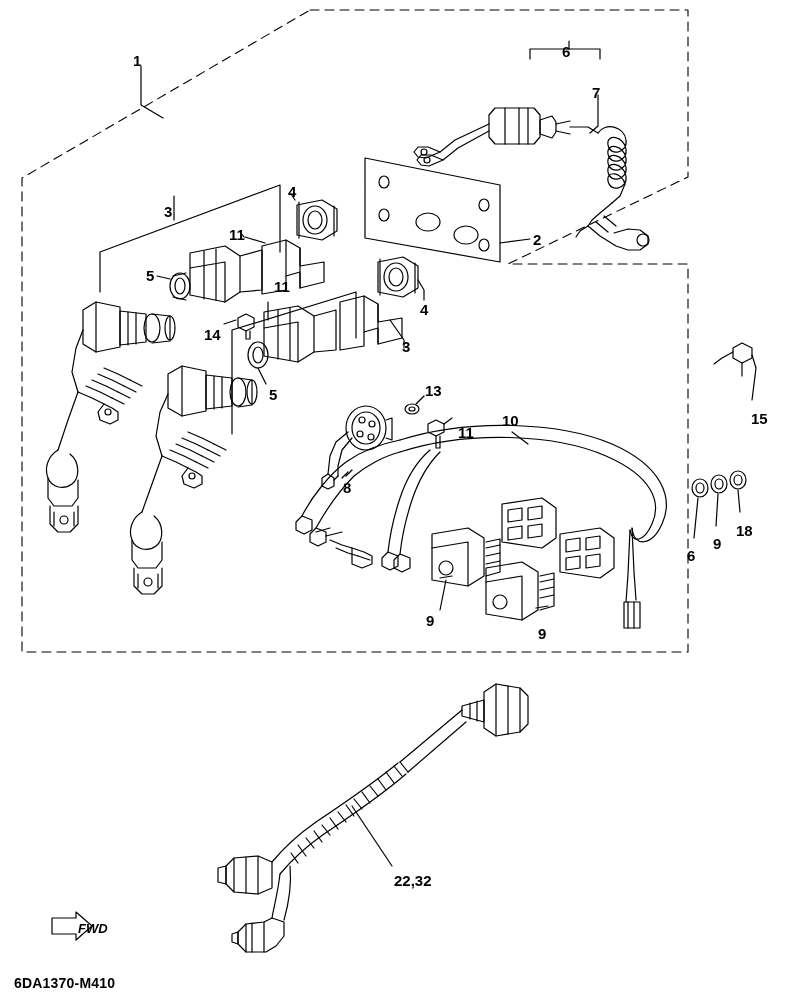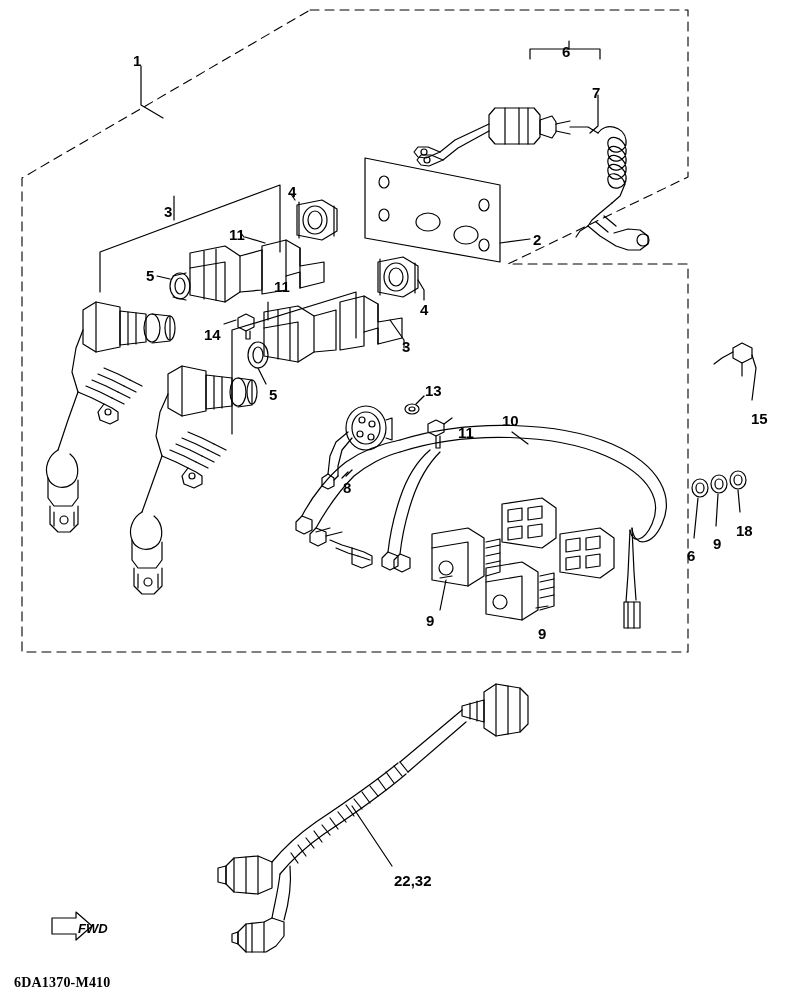--- a/index.html
+++ b/index.html
@@ -31,21 +31,21 @@
     font-size: 15px;
     font-weight: 700;
     color: #000;
     white-space: nowrap;
     letter-spacing: 0px;
   }
   #part-number {
     position: absolute;
     left: 14px;
     top: 975px;
-    font-family: Liberation Serif, serif;
+    font-family: Liberation Sans, sans-serif;
     font-size: 14px;
     font-weight: 700;
     letter-spacing: 0.2px;
     text-align: right;
   }
   #fwd-label {
     position: absolute;
     left: 62px;
     top: 921px;
     font-family: "Liberation Sans", sans-serif;

